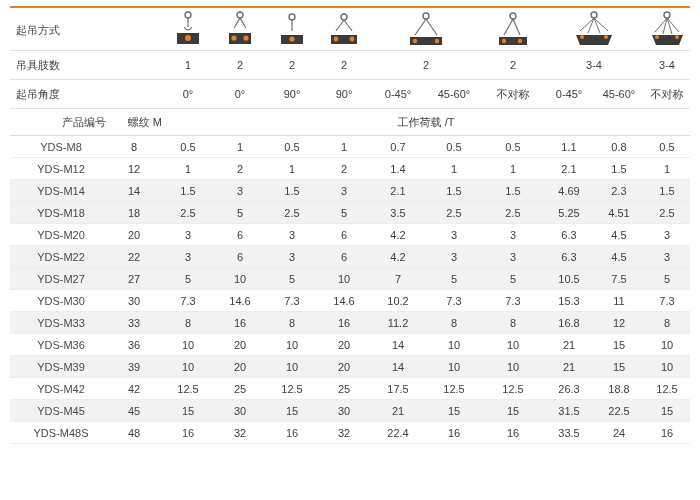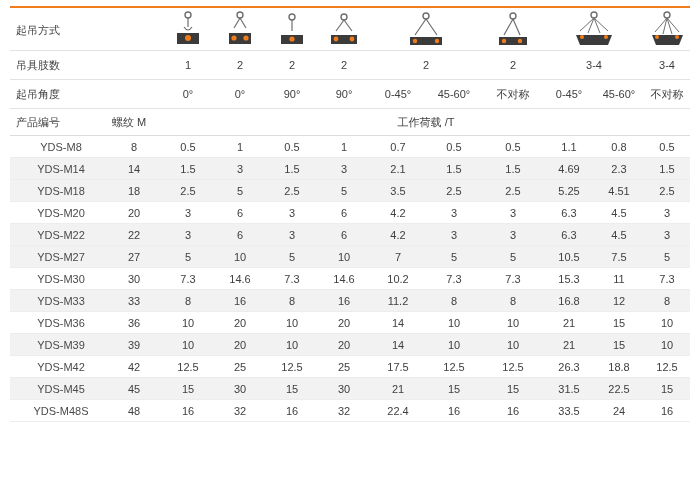--- a/index.html
+++ b/index.html
@@ -61,21 +61,21 @@
     margin: 0 0 0 0;
   }
   .colhdr td {
     height: 26px;
     font-weight: bold;
     color: #333333;
     font-size: 11.5px;
     border-bottom: 1px solid #dcdcdc;
   }
   .colhdr td.left {
-    text-align: left;
+    text-align: right;
     padding-left: 6px;
   }
   tbody tr td {
     height: 21px;
     border-bottom: 1px solid #ededed;
     font-size: 11px;
   }
   tbody tr.alt td {
     background: #f2f2f2;
   }
@@ -257,20 +257,34 @@
           <td>1</td>
           <td>0.5</td>
           <td>1</td>
           <td>0.7</td>
           <td>0.5</td>
           <td>0.5</td>
           <td>1.1</td>
           <td>0.8</td>
           <td>0.5</td>
         </tr>
+        <tr>
+          <td class="code">YDS-M12</td>
+          <td>12</td>
+          <td>1</td>
+          <td>2</td>
+          <td>1</td>
+          <td>2</td>
+          <td>1.4</td>
+          <td>1</td>
+          <td>1</td>
+          <td>2.1</td>
+          <td>1.5</td>
+          <td>1</td>
+        </tr>
         <tr class="alt">
           <td class="code">YDS-M14</td>
           <td>14</td>
           <td>1.5</td>
           <td>3</td>
           <td>1.5</td>
           <td>3</td>
           <td>2.1</td>
           <td>1.5</td>
           <td>1.5</td>

